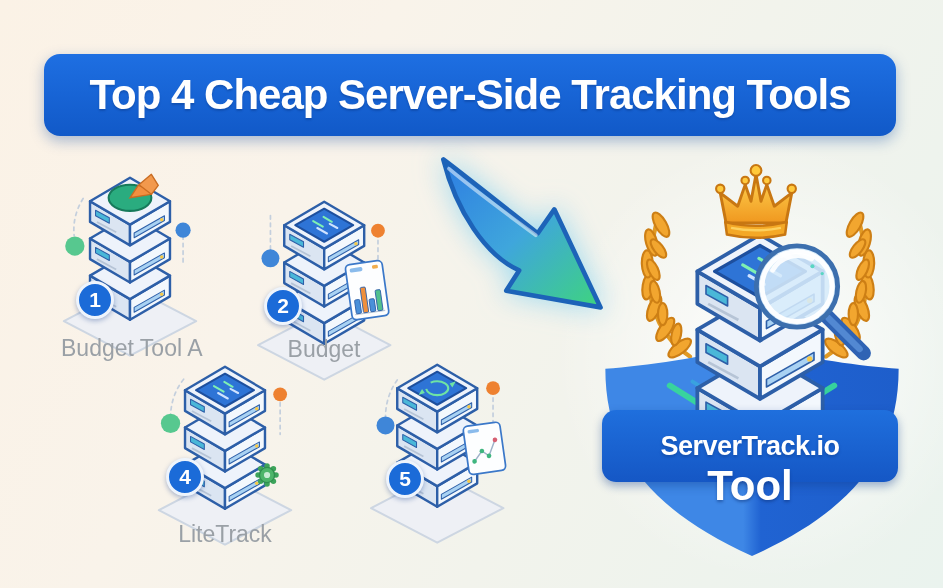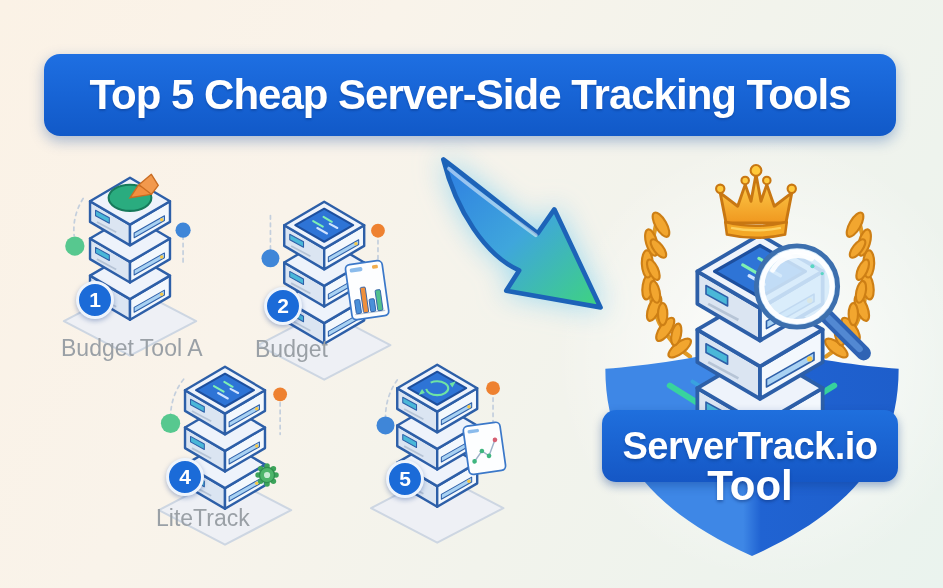--- a/index.html
+++ b/index.html
@@ -24,34 +24,34 @@
   }
   .tool{position:absolute;}
   .tool .art{position:absolute;left:0;top:0;}
   .badge{
     position:absolute;width:38px;height:38px;border-radius:50%;
     background:#1b6bd8;border:3px solid #eef4fc;color:#fff;font-weight:bold;font-size:21px;
     display:flex;align-items:center;justify-content:center;box-sizing:border-box;
     box-shadow:0 2px 5px rgba(20,60,140,.35);
   }
   .tool-label{
-    position:absolute;left:0;width:138px;text-align:left;
+    position:absolute;left:0;width:138px;text-align:center;
     color:#9aa0a6;font-size:23px;font-weight:500;white-space:nowrap;overflow:visible;
   }
   .abs{position:absolute;}
   .arrow-svg{filter:drop-shadow(0 0 14px rgba(130,210,240,.75));}
   .guide{fill:none;stroke:#c4cfdd;stroke-width:2.5;stroke-dasharray:5 6;stroke-linecap:round;}
   .winner-banner{
     position:absolute;left:602px;top:410px;width:296px;height:72px;
     background:linear-gradient(180deg,#1f6fdd,#1557c5);
     border-radius:14px;box-shadow:0 4px 10px rgba(16,60,140,.4);
     display:flex;align-items:center;justify-content:center;
   }
   .winner-banner span{
-    color:#fff;font-size:38px;font-weight:bold;letter-spacing:-.5px;white-space:nowrap;
+    color:#fff;font-size:27px;font-weight:bold;letter-spacing:-.5px;white-space:nowrap;
     text-shadow:0 2px 3px rgba(10,45,110,.35);
   }
   .winner-caption{
     position:absolute;left:602px;top:462px;width:296px;text-align:center;
     color:#fff;font-size:42px;font-weight:bold;
     text-shadow:0 2px 3px rgba(10,45,110,.45);
   }
 </style>
 </head>
 <body>
@@ -210,21 +210,21 @@
             <ellipse rx="13" ry="5.5"></ellipse>
           </g>
       </g>
     </g>
   </defs>
 </svg>
 
 <div class="stage">
 
   <div class="title-banner">
-    <h1>Top 5 Cheap Server-Side Tracking Tools</h1>
+    <h1>Top 4 Cheap Server-Side Tracking Tools</h1>
   </div>
 
   <div class="winner-glow"></div>
 
   <div class="tool" style="left:61px;top:164px;width:138px;height:210px">
     <svg class="art" width="138" height="193" viewBox="0 0 200 280">
       <path class="guide" d="M32,50 Q16,76 19,104"></path>
       <path class="guide" d="M177,104 L177,148"></path>
       <circle cx="20" cy="119" r="14" fill="#57c88f"></circle>
       <circle cx="177" cy="96" r="11" fill="#3f86d8"></circle>
@@ -266,21 +266,21 @@
       <use href="#platform"></use>
       <use href="#iso-server"></use>
       <g>
           <use href="#screen-top"></use>
         </g>
       <g transform="translate(161,177)">
           <use href="#gear"></use>
         </g>
     </svg>
     <div class="badge" style="left:10px;top:105px">4</div>
-    <div class="tool-label" style="top:152px">LiteTrack</div>
+    <div class="tool-label" style="top:168px">LiteTrack</div>
   </div>
 
   <div class="tool" style="left:368px;top:351px;width:166px;height:210px">
     <svg class="art" width="166" height="193" viewBox="0 0 240 280">
       <path class="guide" d="M42,42 Q25,66 25,96"></path>
       <path class="guide" d="M181,68 L181,110"></path>
       <circle cx="25" cy="108" r="13" fill="#3f86d8"></circle>
       <circle cx="181" cy="54" r="10" fill="#ee8130"></circle>
       <use href="#platform"></use>
       <use href="#iso-server"></use>

